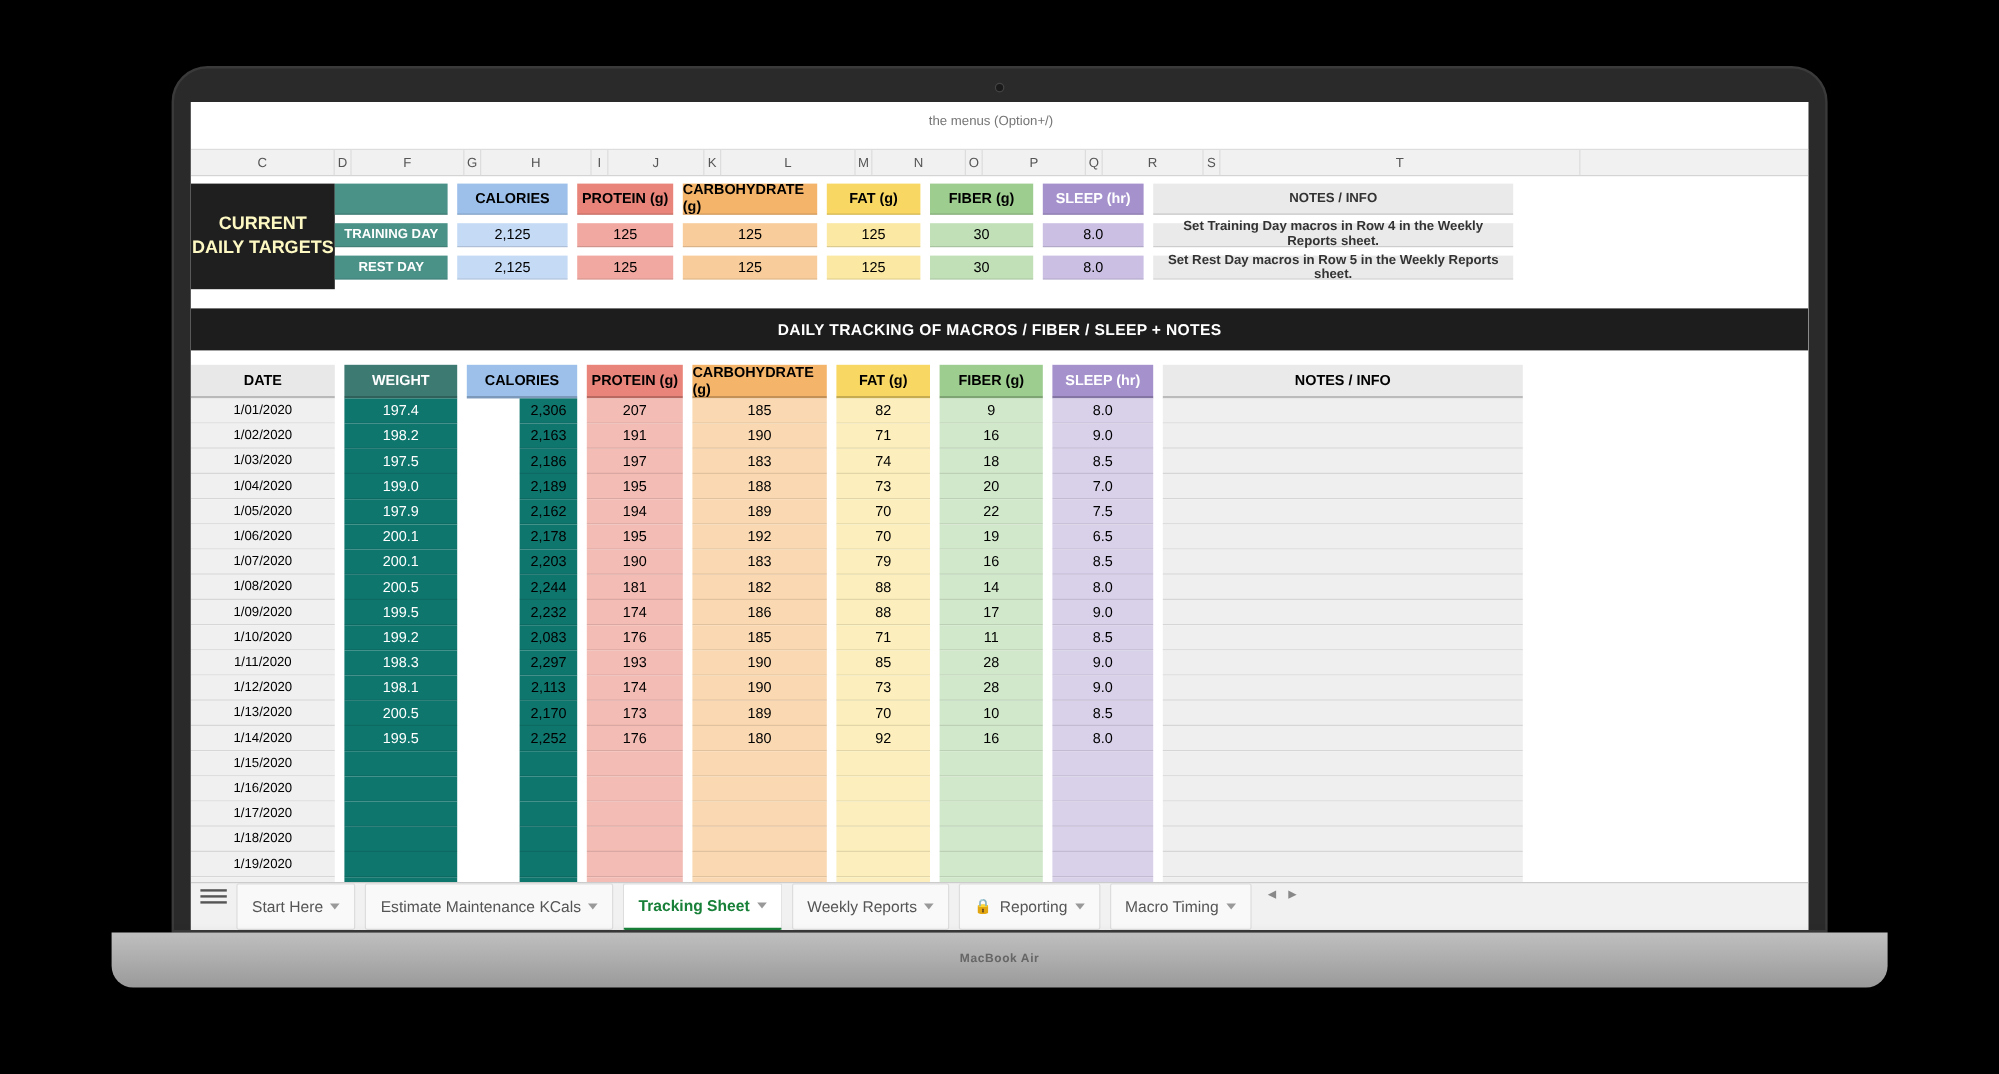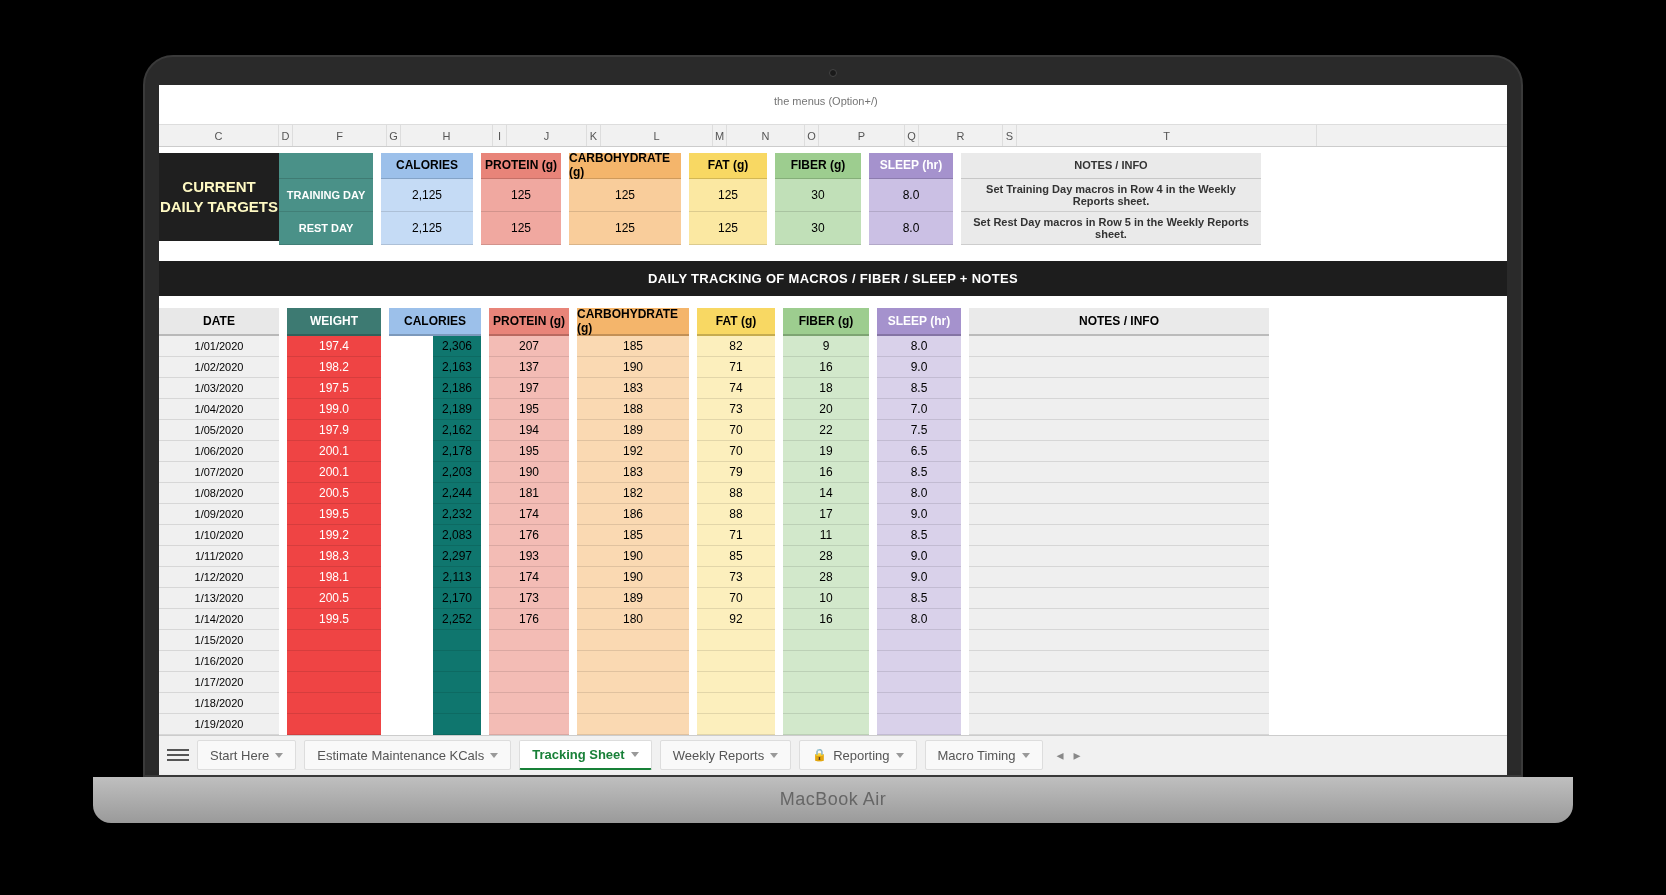--- a/index.html
+++ b/index.html
@@ -49,22 +49,22 @@
   border-radius: 0 0 18px 18px;
   position: relative;
   margin: 0 -50px;
   box-shadow: 0 8px 12px rgba(0,0,0,0.5);
   display: flex;
   align-items: center;
   justify-content: center;
 }
 .laptop-brand {
   color: #666;
-  font-size: 18px;
-  font-weight: 400;
+  font-size: 10px;
+  font-weight: 700;
   letter-spacing: 0.5px;
 }
 .laptop-foot-shadow {
   height: 14px;
   background: radial-gradient(ellipse at center, rgba(0,0,0,0.4), transparent 70%);
   margin: 4px 40px 0;
 }
 
 
 .toolbar {
@@ -151,21 +151,21 @@
   line-height: 1.3;
   height: 88px;
 }
 .targets-grid {
   display: grid;
   grid-template-columns: 94px 92px 80px 112px 78px 86px 84px 300px;
   gap: 0 8px;
   font-size: 12px;
 }
 .tg-head { height: 26px; font-weight: 700; display:flex; align-items:center; justify-content:center; border-bottom:1px solid rgba(0,0,0,0.15);}
-.tg-cell { height: 33px; display:flex; align-items:center; justify-content:center; border-bottom:1px solid rgba(0,0,0,0.12);}
+.tg-cell { height: 20px; display:flex; align-items:center; justify-content:center; border-bottom:1px solid rgba(0,0,0,0.12);}
 .tg-rowlabel { background:#4a9188; color:#fff; font-weight:700; font-size:11px;}
 .col-weight-bg { background:#4a9188; color:#fff;}
 .col-cal-bg { background:#c5dbf5;}
 .col-prot-bg { background:#f0a8a0;}
 .col-carb-bg { background:#f9cd9b;}
 .col-fat-bg { background:#fbe8a2;}
 .col-fiber-bg { background:#c1e0b8;}
 .col-sleep-bg { background:#cbc0e4;}
 .tg-notes { font-size:11px; font-weight:700; text-align:center; color:#333;}
 .tg-notes-row { font-size:11px; font-weight:700; text-align:center; padding:0 6px; color:#333;}
@@ -199,36 +199,35 @@
 }
 .track-head.date-head { background:#e8e8e8;}
 .track-cell {
   height: 21px;
   display:flex;
   align-items:center;
   justify-content:center;
   border-bottom:1px solid rgba(0,0,0,0.1);
 }
 .track-cell.date-cell { background:#f0f0f0; font-size:11px;}
-.col-weight-cell { background:#ef4444; color:#fff;}
+.col-weight-cell { background:#0f766e; color:#fff;}
 .col-cal-cell { background:#0f766e;margin-left:44px;}
 .col-prot-cell { background:#f3bcb5;}
 .col-carb-cell { background:#fad9b2;}
 .col-fat-cell { background:#fcefbd;}
 .col-fiber-cell { background:#d2e8cb;}
 .col-sleep-cell { background:#d9d1ea;}
 .notes-cell { background:#efefef;}
 
 
 .sheet-tabs {
   background: #f1f1f1;
   border-top: 1px solid #ccc;
   height: 40px;
   display: flex;
-  align-items: center;
   padding: 0 8px;
   gap: 8px;
   font-size: 13px;
 }
 .hamburger {
   width: 22px; height:22px;
   display:flex; flex-direction:column; justify-content:center; gap:3px;
   cursor:pointer;
 }
 .hamburger span { height:2px; background:#555; }
@@ -481,21 +480,21 @@
             <div class="track-cell col-cal-cell">2,306</div>
             <div class="track-cell col-prot-cell">207</div>
             <div class="track-cell col-carb-cell">185</div>
             <div class="track-cell col-fat-cell">82</div>
             <div class="track-cell col-fiber-cell">9</div>
             <div class="track-cell col-sleep-cell">8.0</div>
             <div class="track-cell notes-cell"></div>
             <div class="track-cell date-cell">1/02/2020</div>
             <div class="track-cell col-weight-cell">198.2</div>
             <div class="track-cell col-cal-cell">2,163</div>
-            <div class="track-cell col-prot-cell">137</div>
+            <div class="track-cell col-prot-cell">191</div>
             <div class="track-cell col-carb-cell">190</div>
             <div class="track-cell col-fat-cell">71</div>
             <div class="track-cell col-fiber-cell">16</div>
             <div class="track-cell col-sleep-cell">9.0</div>
             <div class="track-cell notes-cell"></div>
             <div class="track-cell date-cell">1/03/2020</div>
             <div class="track-cell col-weight-cell">197.5</div>
             <div class="track-cell col-cal-cell">2,186</div>
             <div class="track-cell col-prot-cell">197</div>
             <div class="track-cell col-carb-cell">183</div>

